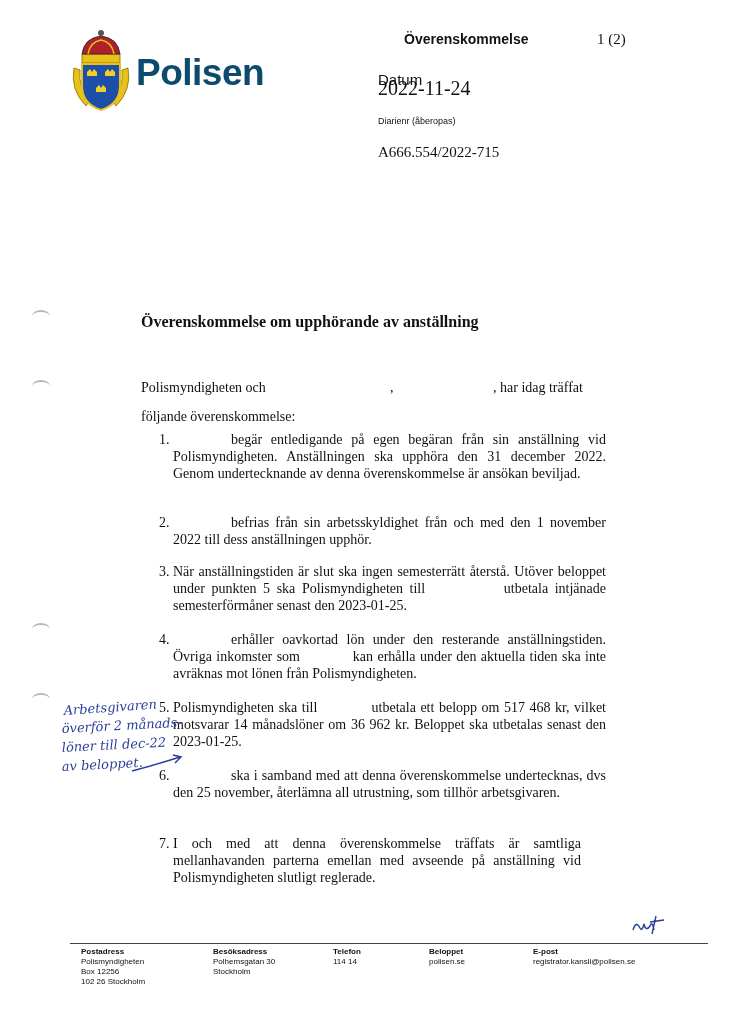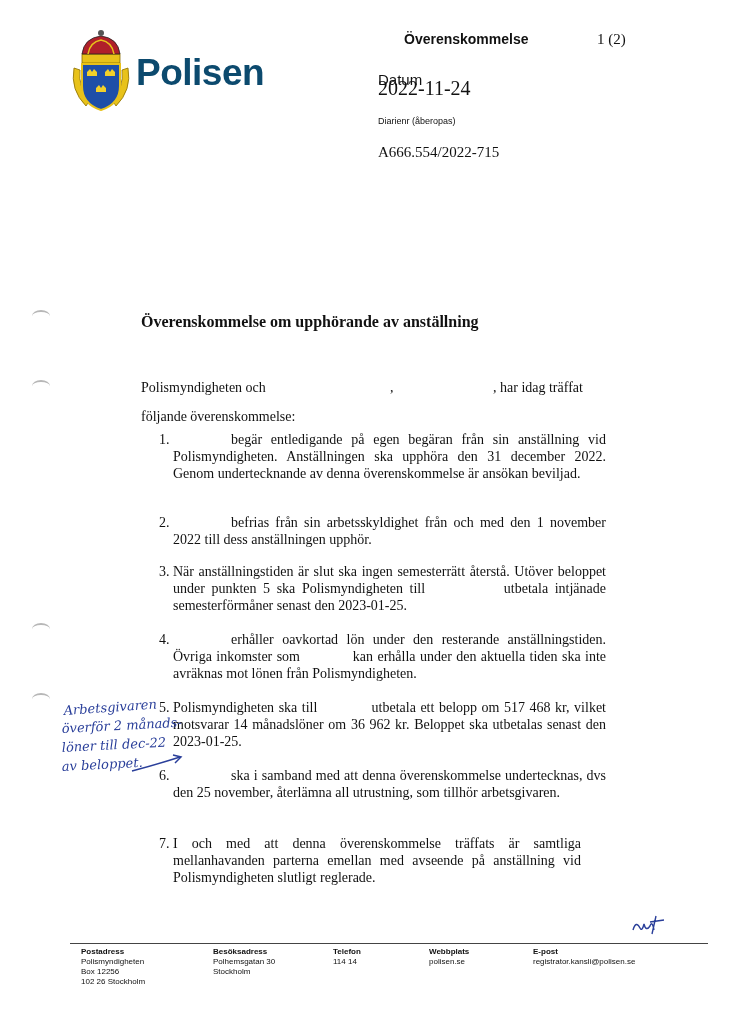--- a/index.html
+++ b/index.html
@@ -147,19 +147,19 @@
 <div class="footer-col sans" style="left:213px">
   <div class="fh">Besöksadress</div>
   <div>Polhemsgatan 30</div>
   <div>Stockholm</div>
 </div>
 <div class="footer-col sans" style="left:333px">
   <div class="fh">Telefon</div>
   <div>114 14</div>
 </div>
 <div class="footer-col sans" style="left:429px">
-  <div class="fh">Webbplats</div>
+  <div class="fh">Beloppet</div>
   <div>polisen.se</div>
 </div>
 <div class="footer-col sans" style="left:533px">
   <div class="fh">E-post</div>
   <div>registrator.kansli@polisen.se</div>
 </div>
 
 </body></html>

